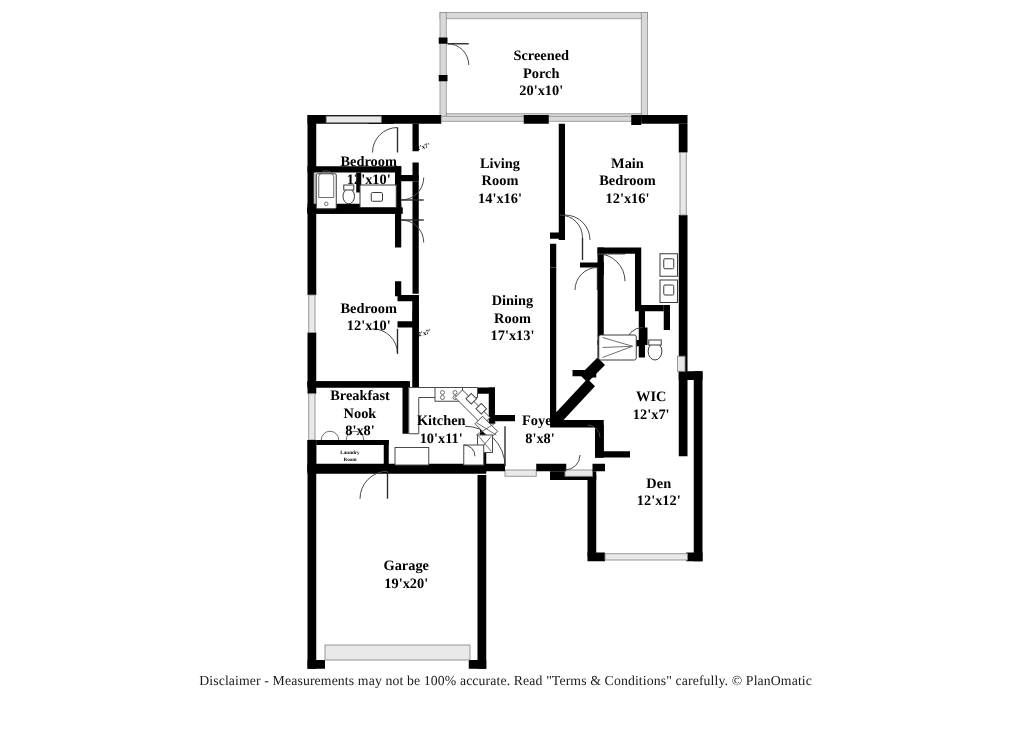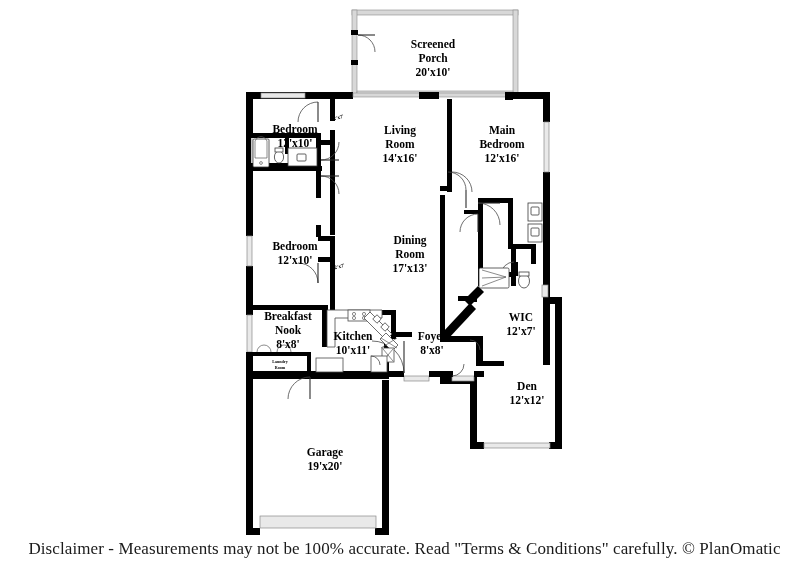--- a/index.html
+++ b/index.html
@@ -44,21 +44,21 @@
   .room-label.xs  { font-size: 5.2px; }
   .room-label.tiny{ font-size: 4.1px; }
 
   #disclaimer {
     position: absolute;
     left: 0;
     top: 539px;
     width: 809px;
     text-align: center;
     font-family: "Liberation Serif", "DejaVu Serif", serif;
-    font-size: 17px;
+    font-size: 11px;
     color: #1a1a1a;
     letter-spacing: 0.1px;
     white-space: nowrap;
   }
 </style>
 </head>
 <body>
 
 <div id="floorplan-root">
 <svg id="plan" viewBox="0 0 809 588">

